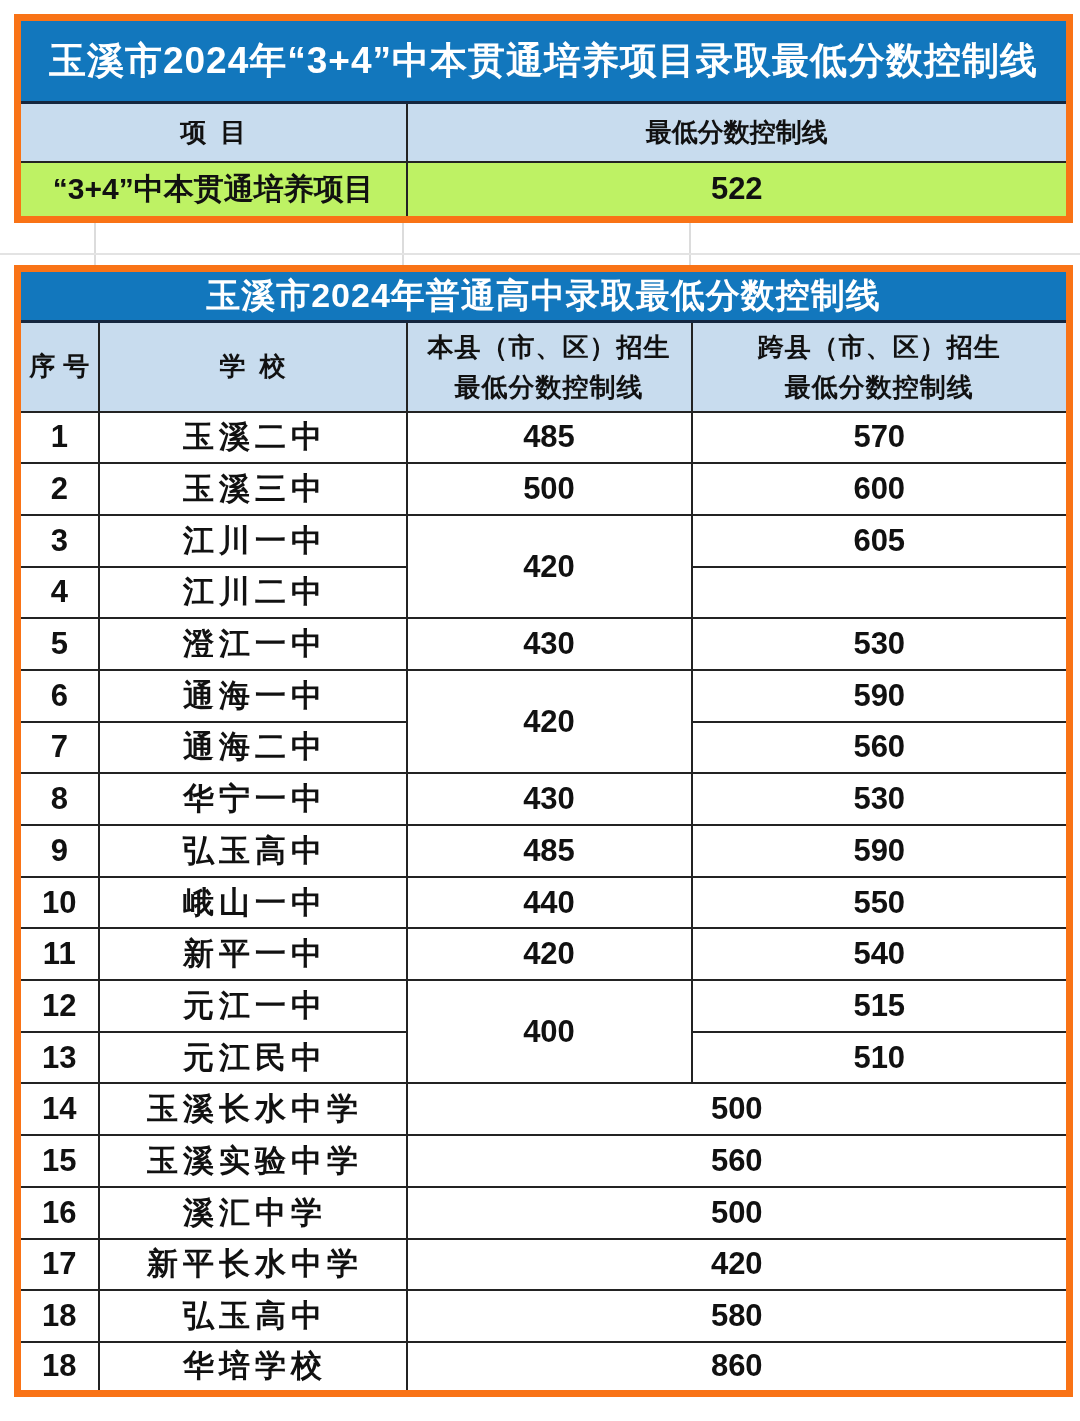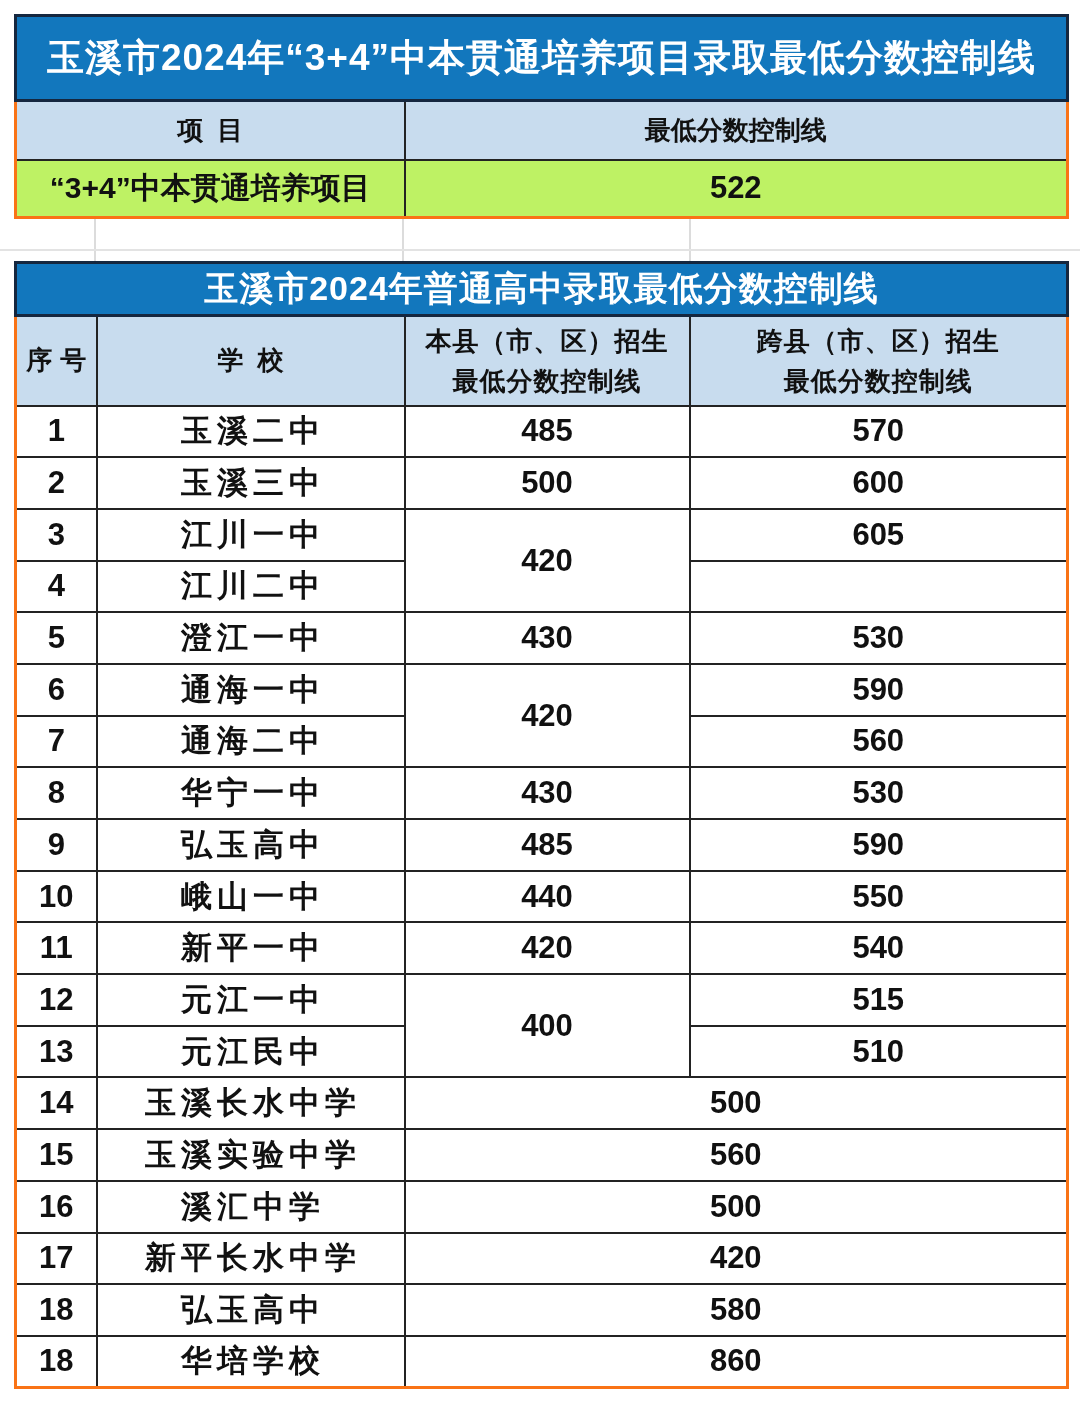--- a/index.html
+++ b/index.html
@@ -10,21 +10,21 @@
     color:#111111;
   }
   .sheet{position:relative;padding:14px 14px 0 14px;}
 
   table{border-collapse:collapse;table-layout:fixed;width:1052px;}
   td,th{
     border:2px solid #232323;
     text-align:center;vertical-align:middle;
     padding:0;overflow:hidden;white-space:nowrap;
   }
-  table{border:3px solid #f97316;}
+  table{border:7px solid #f97316;}
 
   
   .title-cell{
     background:#1277bd;color:#ffffff;
     font-weight:bold;letter-spacing:1px;
     border:3px solid #15273f;
   }
   .t1-title-row{height:85px;}
   .t1-title{font-size:37px;}
   .t2-title-row{height:53px;}

